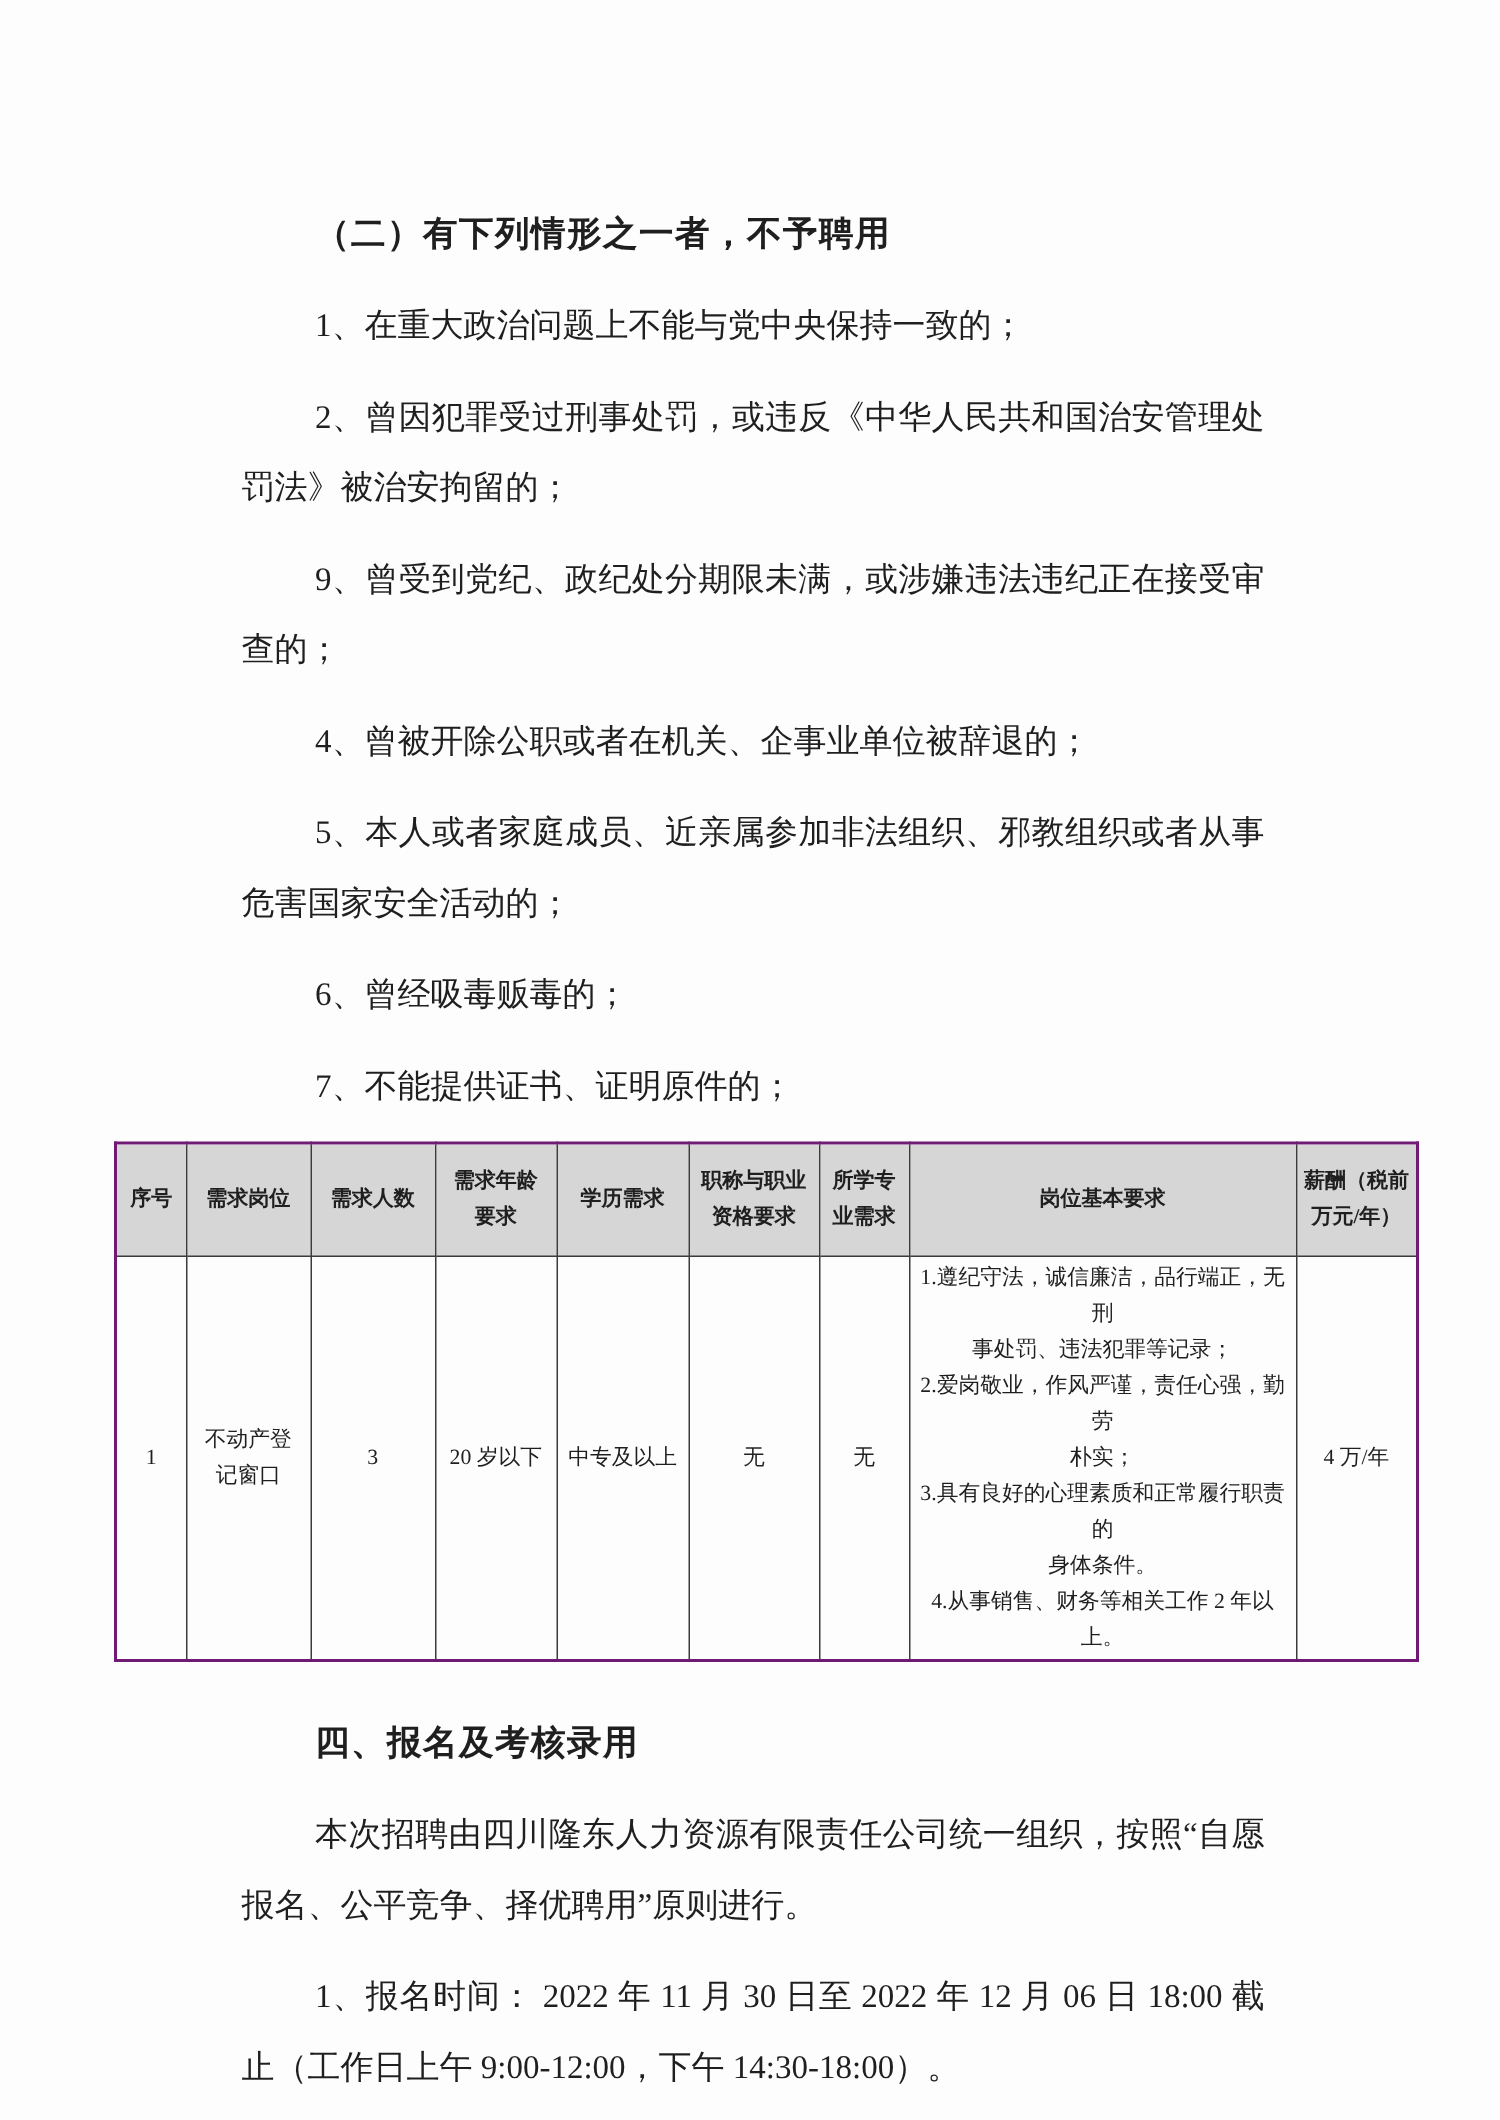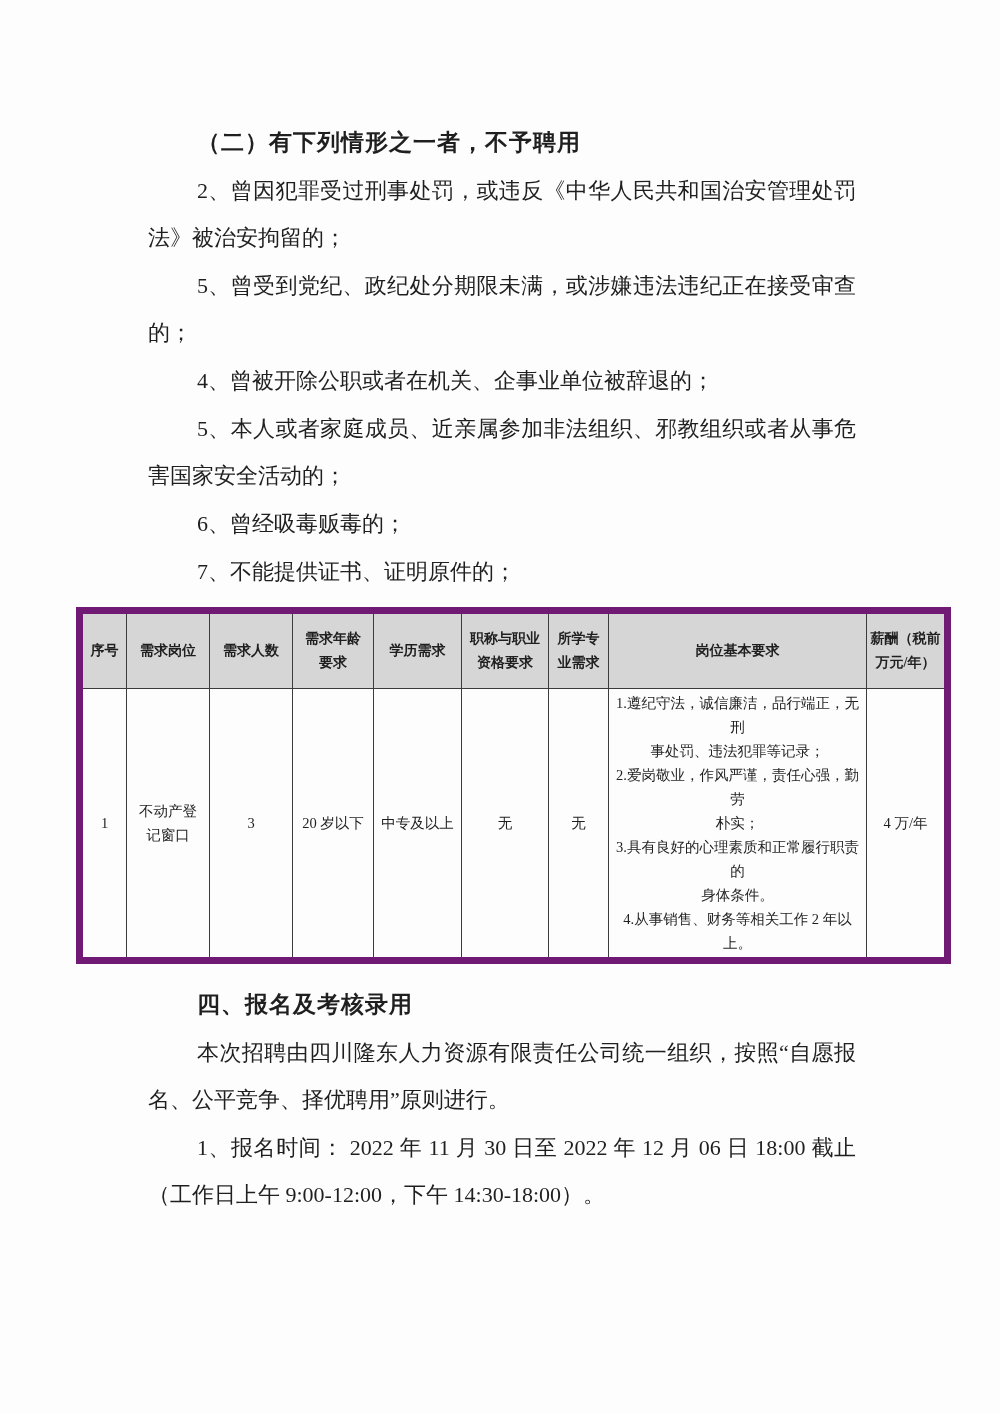--- a/index.html
+++ b/index.html
@@ -10,29 +10,29 @@
     color:#1f1f1f;
     overflow:hidden;
   }
   .page{padding-top:118px;}
   .text-block{
     margin:0 143px 0 147px;
     font-size:22px;
     line-height:47px;
     text-align:justify;
   }
-  .para{margin:1px;text-indent:49px;}
+  .para{margin:14px;text-indent:49px;}
   .para-sub{margin:0;text-indent:62px;letter-spacing:.5px;}
   .h-bold{font-weight:700;font-size:23px;letter-spacing:1px;}
   table.req{
     margin:12px 0 0 76px;
     width:868px;
     border-collapse:collapse;
     table-layout:fixed;
-    border:7px solid #701a75;
+    border:2px solid #701a75;
   }
   table.req th, table.req td{
     border:1px solid #3c3c3c;
     text-align:center;
     vertical-align:middle;
     padding:2px 3px;
     font-weight:normal;
     overflow:hidden;
   }
   table.req thead th{
@@ -56,22 +56,23 @@
   }
   .gap-after-table{height:16px;}
 </style>
 </head>
 <body>
 
 <div class="page">
 
   <div class="text-block">
     <p class="para h-bold">（二）有下列情形之一者，不予聘用</p>
+    <p class="para">1、在重大政治问题上不能与党中央保持一致的；</p>
     <p class="para">2、曾因犯罪受过刑事处罚，或违反《中华人民共和国治安管理处罚法》被治安拘留的；</p>
-    <p class="para">5、曾受到党纪、政纪处分期限未满，或涉嫌违法违纪正在接受审查的；</p>
+    <p class="para">9、曾受到党纪、政纪处分期限未满，或涉嫌违法违纪正在接受审查的；</p>
     <p class="para">4、曾被开除公职或者在机关、企事业单位被辞退的；</p>
     <p class="para">5、本人或者家庭成员、近亲属参加非法组织、邪教组织或者从事危害国家安全活动的；</p>
     <p class="para">6、曾经吸毒贩毒的；</p>
     <p class="para">7、不能提供证书、证明原件的；</p>
   </div>
 
 
   <table class="req">
     <colgroup>
       <col style="width:47px">

